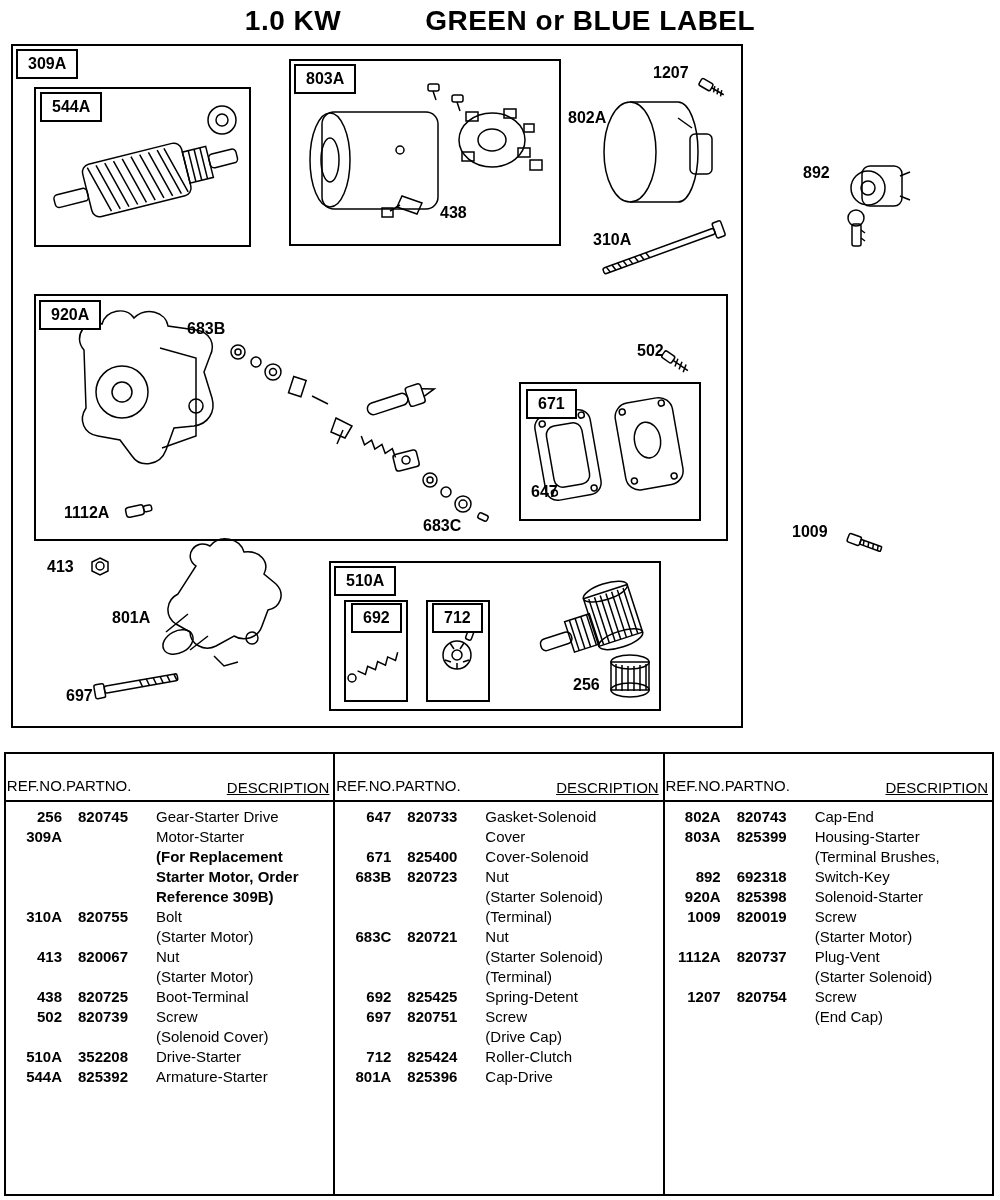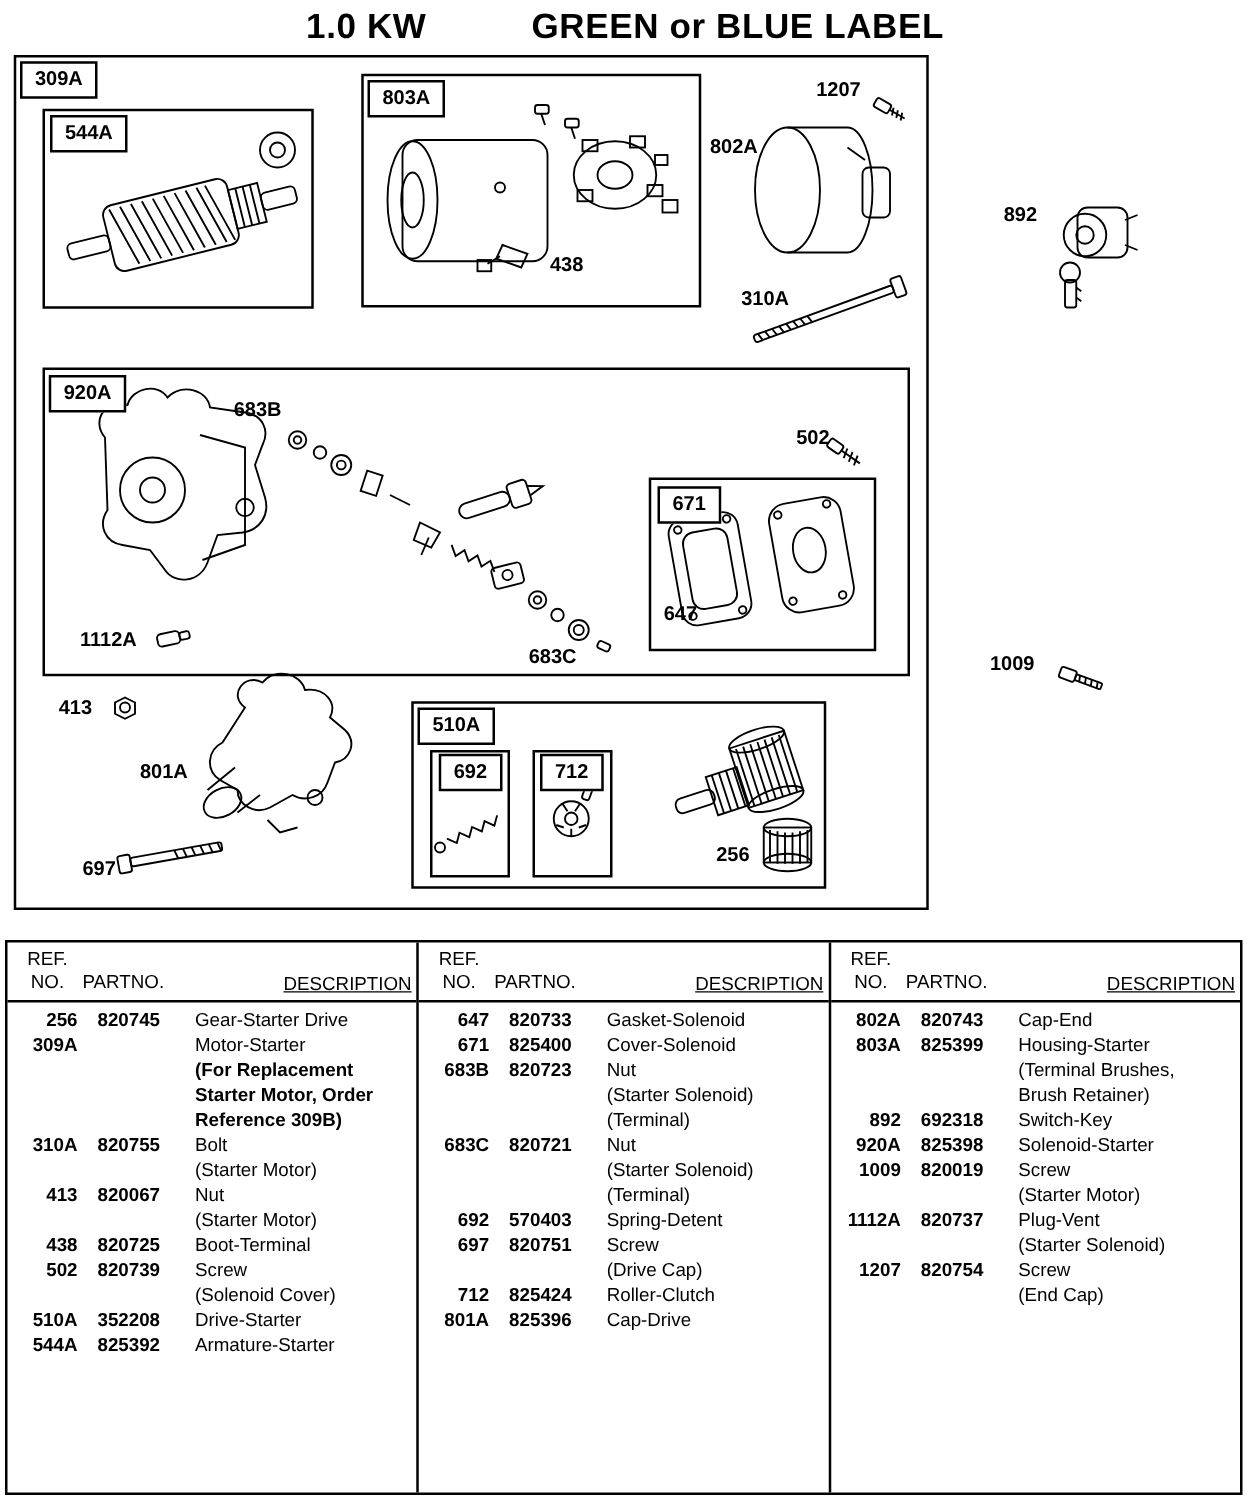--- a/index.html
+++ b/index.html
@@ -25,21 +25,21 @@
   .parts {
     position:absolute; top:752px; left:4px; width:990px; height:444px;
     border:2px solid var(--ink); display:flex; font-size:15px;
   }
   .pcol { flex:1 1 0; min-width:0; display:flex; flex-direction:column; }
   .pcol + .pcol { border-left:2px solid var(--ink); }
   .col-header {
     display:flex; align-items:flex-end;
     padding:5px 4px 4px 4px; height:48px; border-bottom:2px solid var(--ink);
   }
-  .h-ref { width:56px; display:flex; flex-direction:column; text-align:center; line-height:1.25;justify-content:flex-end; }
+  .h-ref { width:56px; display:flex; flex-direction:row; text-align:center; line-height:1.25;justify-content:flex-end; }
   .h-part { width:82px; display:flex; flex-direction:row; text-align:center; line-height:1.25; }
   .h-desc { flex:1; text-align:right;text-decoration:underline; }
   .col-body { padding-top:5px; }
   .prow { display:flex; line-height:20px; }
   .c-ref { flex:none; width:56px; text-align:right; font-weight:bold; }
   .c-part { flex:none; width:82px; text-align:center; font-weight:bold; }
   .c-desc { flex:1; padding-left:12px; }
   .c-desc.bold { font-weight:bold; }
 </style>
 </head>
@@ -386,20 +386,25 @@
         </span>
         <span class="h-desc">DESCRIPTION</span>
       </div>
       <div class="col-body">
           <div class="prow">
             <span class="c-ref">647</span>
             <span class="c-part">820733</span>
             <span class="c-desc">Gasket-Solenoid</span>
           </div>
           <div class="prow">
+            <span class="c-ref"></span>
+            <span class="c-part"></span>
+            <span class="c-desc">Cover</span>
+          </div>
+          <div class="prow">
             <span class="c-ref">671</span>
             <span class="c-part">825400</span>
             <span class="c-desc">Cover-Solenoid</span>
           </div>
           <div class="prow">
             <span class="c-ref">683B</span>
             <span class="c-part">820723</span>
             <span class="c-desc">Nut</span>
           </div>
           <div class="prow">
@@ -422,21 +427,21 @@
             <span class="c-part"></span>
             <span class="c-desc">(Starter Solenoid)</span>
           </div>
           <div class="prow">
             <span class="c-ref"></span>
             <span class="c-part"></span>
             <span class="c-desc">(Terminal)</span>
           </div>
           <div class="prow">
             <span class="c-ref">692</span>
-            <span class="c-part">570403</span>
+            <span class="c-part">825425</span>
             <span class="c-desc">Spring-Detent</span>
           </div>
           <div class="prow">
             <span class="c-ref">697</span>
             <span class="c-part">820751</span>
             <span class="c-desc">Screw</span>
           </div>
           <div class="prow">
             <span class="c-ref"></span>
             <span class="c-part"></span>
@@ -476,25 +481,20 @@
             <span class="c-ref">803A</span>
             <span class="c-part">825399</span>
             <span class="c-desc">Housing-Starter</span>
           </div>
           <div class="prow">
             <span class="c-ref"></span>
             <span class="c-part"></span>
             <span class="c-desc">(Terminal Brushes,</span>
           </div>
           <div class="prow">
-            <span class="c-ref"></span>
-            <span class="c-part"></span>
-            <span class="c-desc">Brush Retainer)</span>
-          </div>
-          <div class="prow">
             <span class="c-ref">892</span>
             <span class="c-part">692318</span>
             <span class="c-desc">Switch-Key</span>
           </div>
           <div class="prow">
             <span class="c-ref">920A</span>
             <span class="c-part">825398</span>
             <span class="c-desc">Solenoid-Starter</span>
           </div>
           <div class="prow">

